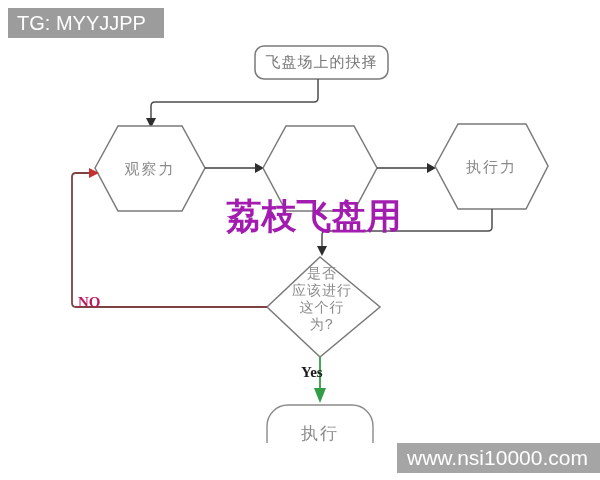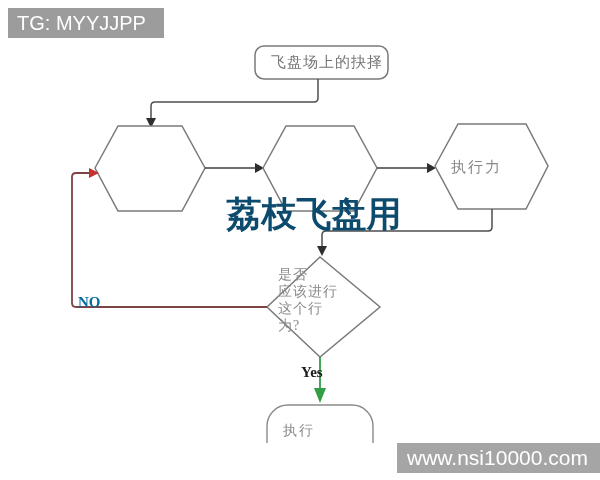--- a/index.html
+++ b/index.html
@@ -2,55 +2,54 @@
 <html><head>
 <meta charset="utf-8">
 <style>
   html,body{margin:0;padding:0;background:#ffffff;}
   .canvas{
     position:relative;width:600px;height:480px;background:#ffffff;overflow:hidden;
     font-family:"Liberation Sans","DejaVu Sans",sans-serif;
   }
   .flow-svg{position:absolute;left:0;top:0;width:600px;height:480px;}
   .node-label{
-    position:absolute;color:#8a8a8a;
-    font-family:Liberation Serif, serif;
-    margin-left:16px;
+    position:absolute;color:#8a8a8a;text-align:center;
+    font-family:Liberation Mono, monospace;
   }
   .start-label{left:255px;top:53px;width:133px;font-size:15px;color:#767676;letter-spacing:1px;}
   .hex1-label{left:95px;top:160px;width:110px;font-size:15px;letter-spacing:2px;}
   .hex2-label{left:263px;top:160px;width:114px;font-size:15px;letter-spacing:2px;}
   .hex3-label{left:435px;top:158px;width:113px;font-size:15px;letter-spacing:2px;}
   .diamond-label{
     left:262px;top:266px;width:120px;font-size:14px;line-height:17px;
     white-space:pre-line;letter-spacing:1px;
   }
-  .end-label{left:267px;top:422px;width:106px;font-size:14px;letter-spacing:2px;}
+  .end-label{left:267px;top:422px;width:106px;font-size:17px;letter-spacing:2px;}
   .edge-label{
     position:absolute;font-family:"Liberation Serif","DejaVu Serif",serif;
-    font-weight:bold;font-size:15px;color:#0369a1;
+    font-weight:bold;font-size:15px;color:#be185d;
   }
   .no-label{left:78px;top:294px;}
   .yes-label{left:301px;top:364px;color:#1c1c1c;text-align:right;}
   .wm-bar{
     position:absolute;color:#ffffff;overflow:hidden;white-space:nowrap;
     font-family:"Liberation Sans","DejaVu Sans",sans-serif;
   }
   .wm-top{
     left:8px;top:8px;width:156px;height:30px;background:#9c9c9c;
     font-size:20px;line-height:30px;padding-left:9px;box-sizing:border-box;
   }
   .wm-bottom{
     left:397px;top:443px;width:203px;height:30px;background:#a5a5a5;
     font-size:21px;line-height:30px;padding-left:10px;box-sizing:border-box;
   }
   .wm-red{
     position:absolute;left:224px;top:196px;width:180px;height:42px;
-    color:#0c4a6e;font-size:35px;font-weight:bold;letter-spacing:0px;
-    font-family:Liberation Mono, monospace;
+    color:#a21caf;font-size:35px;font-weight:bold;letter-spacing:0px;
+    font-family:Liberation Serif, serif;
     text-align:center;line-height:42px;
   }
   .bottom-cover{position:absolute;left:0;top:443px;width:397px;height:37px;background:#ffffff;}
 </style>
 </head>
 <body>
 
 <div class="canvas">
 
   <svg class="flow-svg" viewBox="0 0 600 480" xmlns="http://www.w3.org/2000/svg">
@@ -80,20 +79,21 @@
     <path d="M267,307 L76,307 Q72,307 72,303 L72,177 Q72,173 76,173 L89,173" fill="none" stroke="#7e4343" stroke-width="1.8"></path>
     <polygon points="89,168 89,178 99,173" fill="#c53030"></polygon>
 
     <path d="M320,357 L320,388" fill="none" stroke="#2f9e44" stroke-width="1.8"></path>
     <polygon points="314,388 326,388 320,403" fill="#2f9e44"></polygon>
 
     <rect x="267" y="405" width="106" height="58" rx="21" fill="#ffffff" stroke="#8a8a8a" stroke-width="1.4"></rect>
   </svg>
 
   <div class="node-label start-label">飞盘场上的抉择</div>
+  <div class="node-label hex1-label">观察力</div>
   <div class="node-label hex3-label">执行力</div>
   <div class="node-label diamond-label">是否
 应该进行
 这个行
 为?</div>
   <div class="node-label end-label">执行</div>
 
   <div class="edge-label no-label">NO</div>
   <div class="edge-label yes-label">Yes</div>
 

